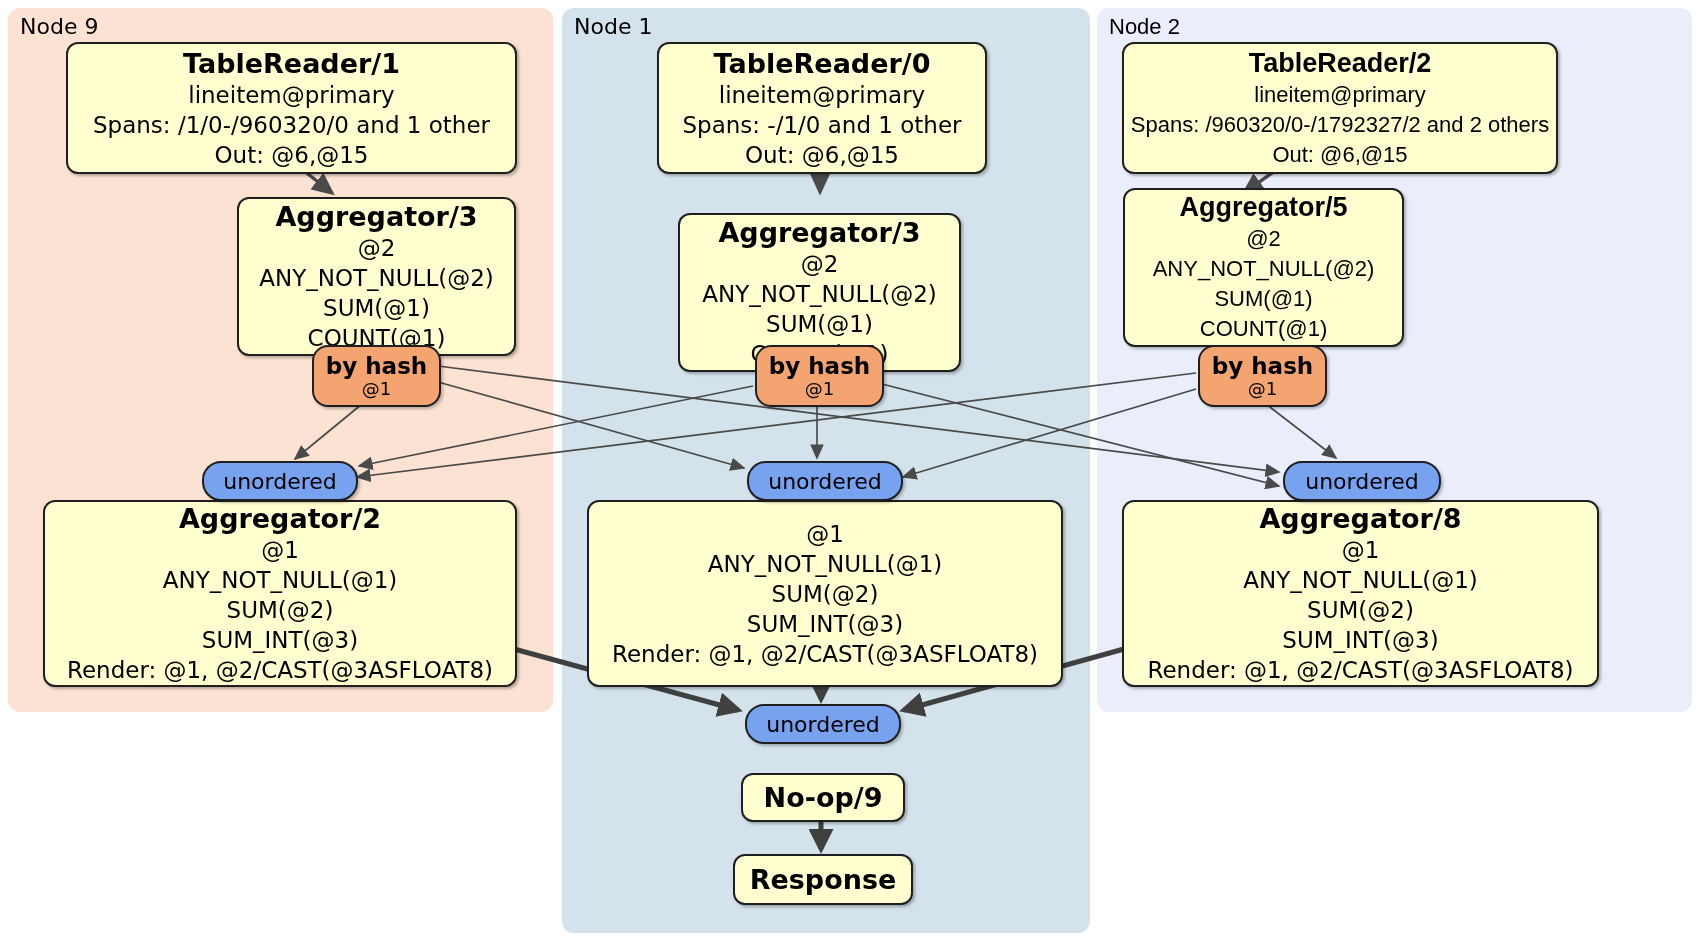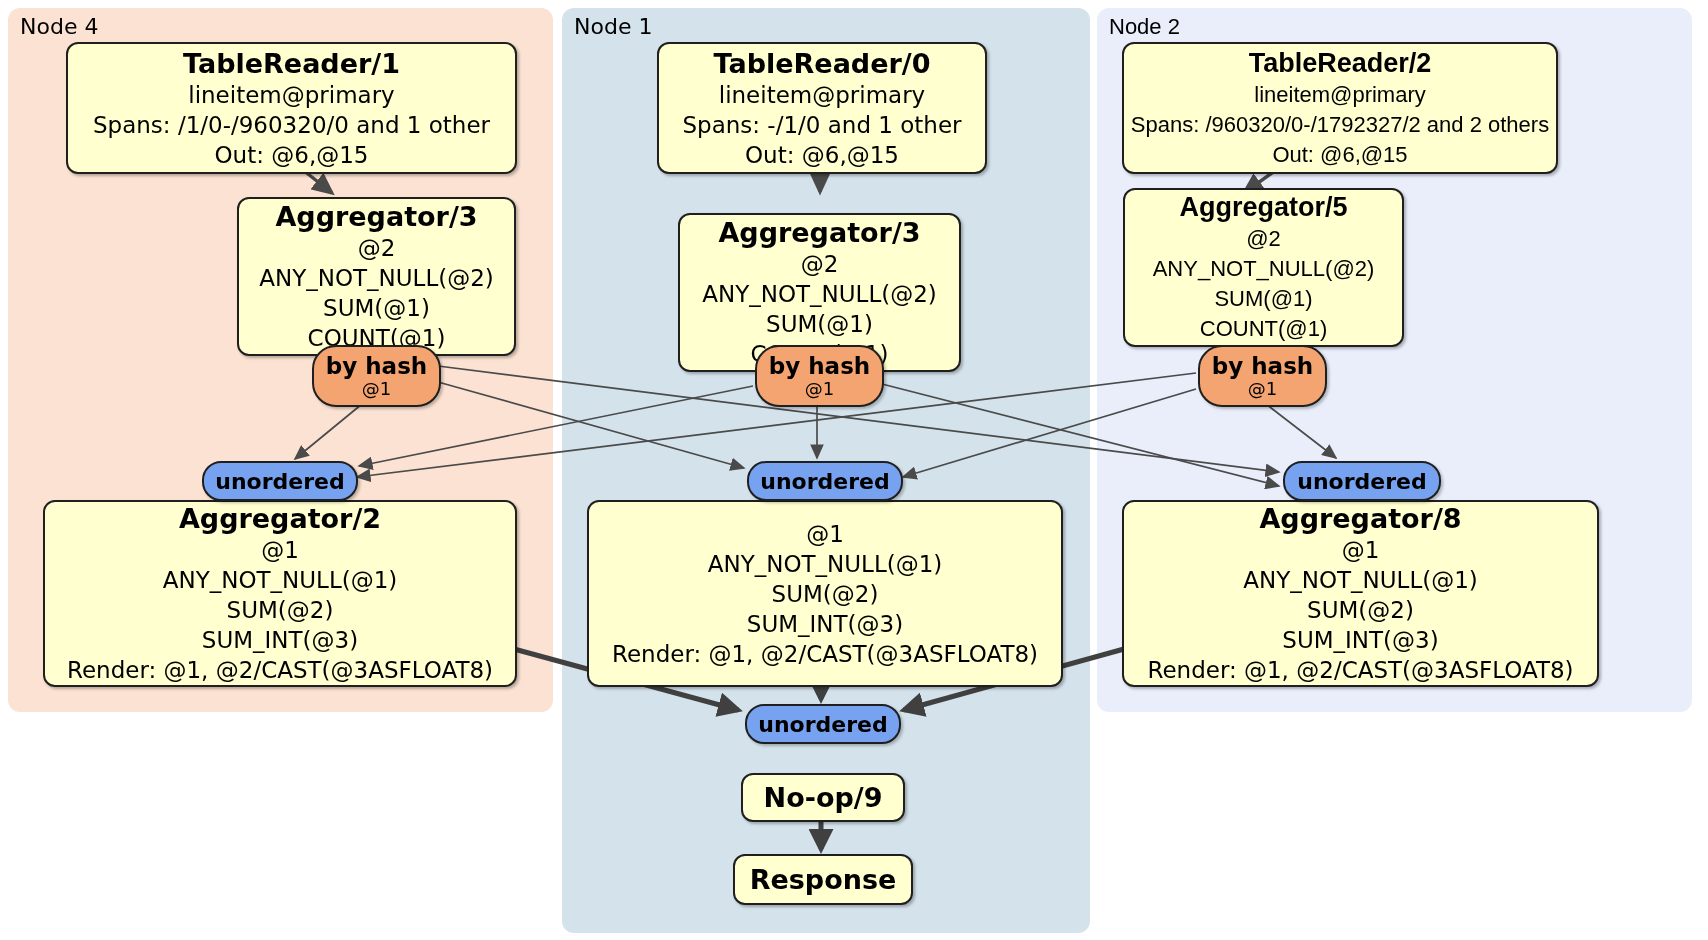--- a/index.html
+++ b/index.html
@@ -31,47 +31,47 @@
   #agg4{left:237px;top:197px;width:275px;height:155px;}
   #agg3{left:678px;top:197px;width:279px;height:155px;margin-top:16px;}
   #agg5{left:1123px;top:188px;width:277px;height:155px;}
   #agg7{left:43px;top:500px;width:470px;height:183px;}
   #agg6{left:587px;top:500px;width:472px;height:183px;}
   #agg8{left:1122px;top:500px;width:473px;height:183px;}
   #noop{left:741px;top:746px;width:160px;height:45px;z-index:3;margin-top:27px;}
   #resp{left:733px;top:854px;width:176px;height:47px;}
   
   .byhash{
-    position:absolute;z-index:3;background:#f4a470;border:2px solid #1f1f1f;border-radius:24px;
+    position:absolute;z-index:3;background:#f4a470;border:2px solid #1f1f1f;border-radius:16px;
     display:flex;flex-direction:column;justify-content:center;align-items:center;text-align:center;
     width:125px;height:58px;box-shadow:2px 2px 3px rgba(0,0,0,0.25);
   }
   .bh-label{font-weight:bold;font-size:23px;line-height:26px;}
   .bh-tag{font-size:18px;line-height:20px;}
   #byhash3{left:312px;top:345px;}
   #byhash1{left:755px;top:345px;}
   #byhash2{left:1198px;top:345px;}
   .unordered{
     position:absolute;z-index:3;background:#77a2f0;border:2px solid #1f1f1f;border-radius:19px;
     display:flex;justify-content:center;align-items:center;
-    width:152px;height:36px;font-weight:bold;font-size:22px;
+    width:152px;height:36px;font-weight:normal;font-size:22px;
     box-shadow:2px 2px 3px rgba(0,0,0,0.25);
   }
   #u3{left:202px;top:461px;}
   #u1{left:747px;top:461px;}
   #u2{left:1283px;top:461px;width:154px;}
   #uF{left:745px;top:704px;}
 </style>
 </head>
 <body>
 
 <div id="canvas">
 
   <div class="region" id="region-node3">
-    <div class="region-label">Node 4</div>
+    <div class="region-label">Node 9</div>
   </div>
   <div class="region" id="region-node1">
     <div class="region-label">Node 1</div>
   </div>
   <div class="region" id="region-node2">
     <div class="region-label cond">Node 2</div>
   </div>
 
   <svg id="edges" width="1708" height="940">
     <defs>

